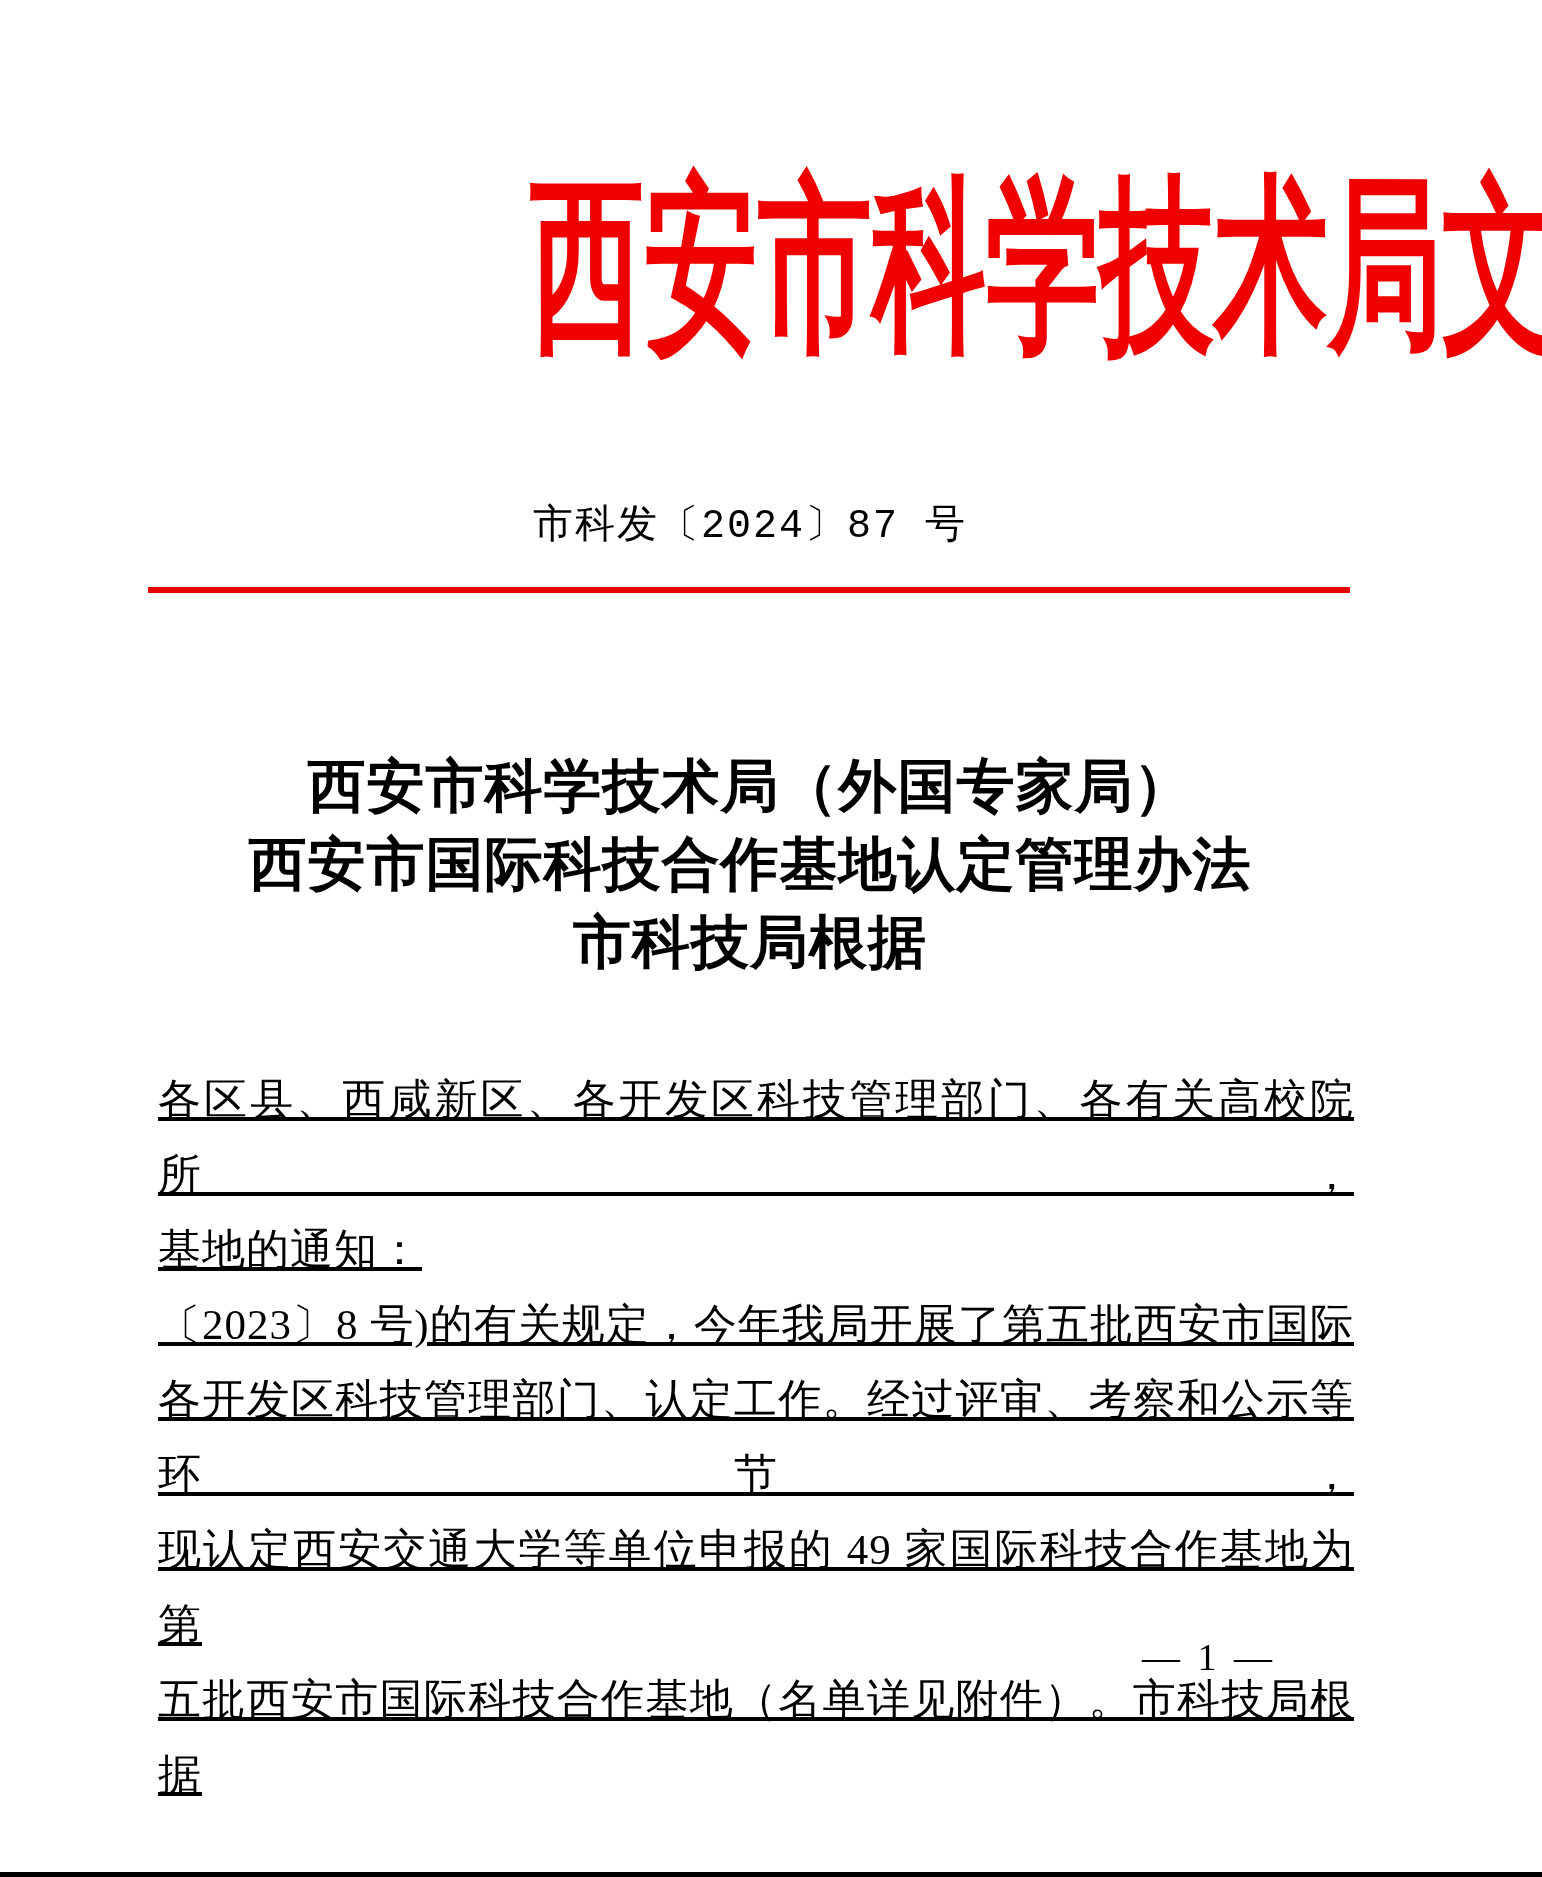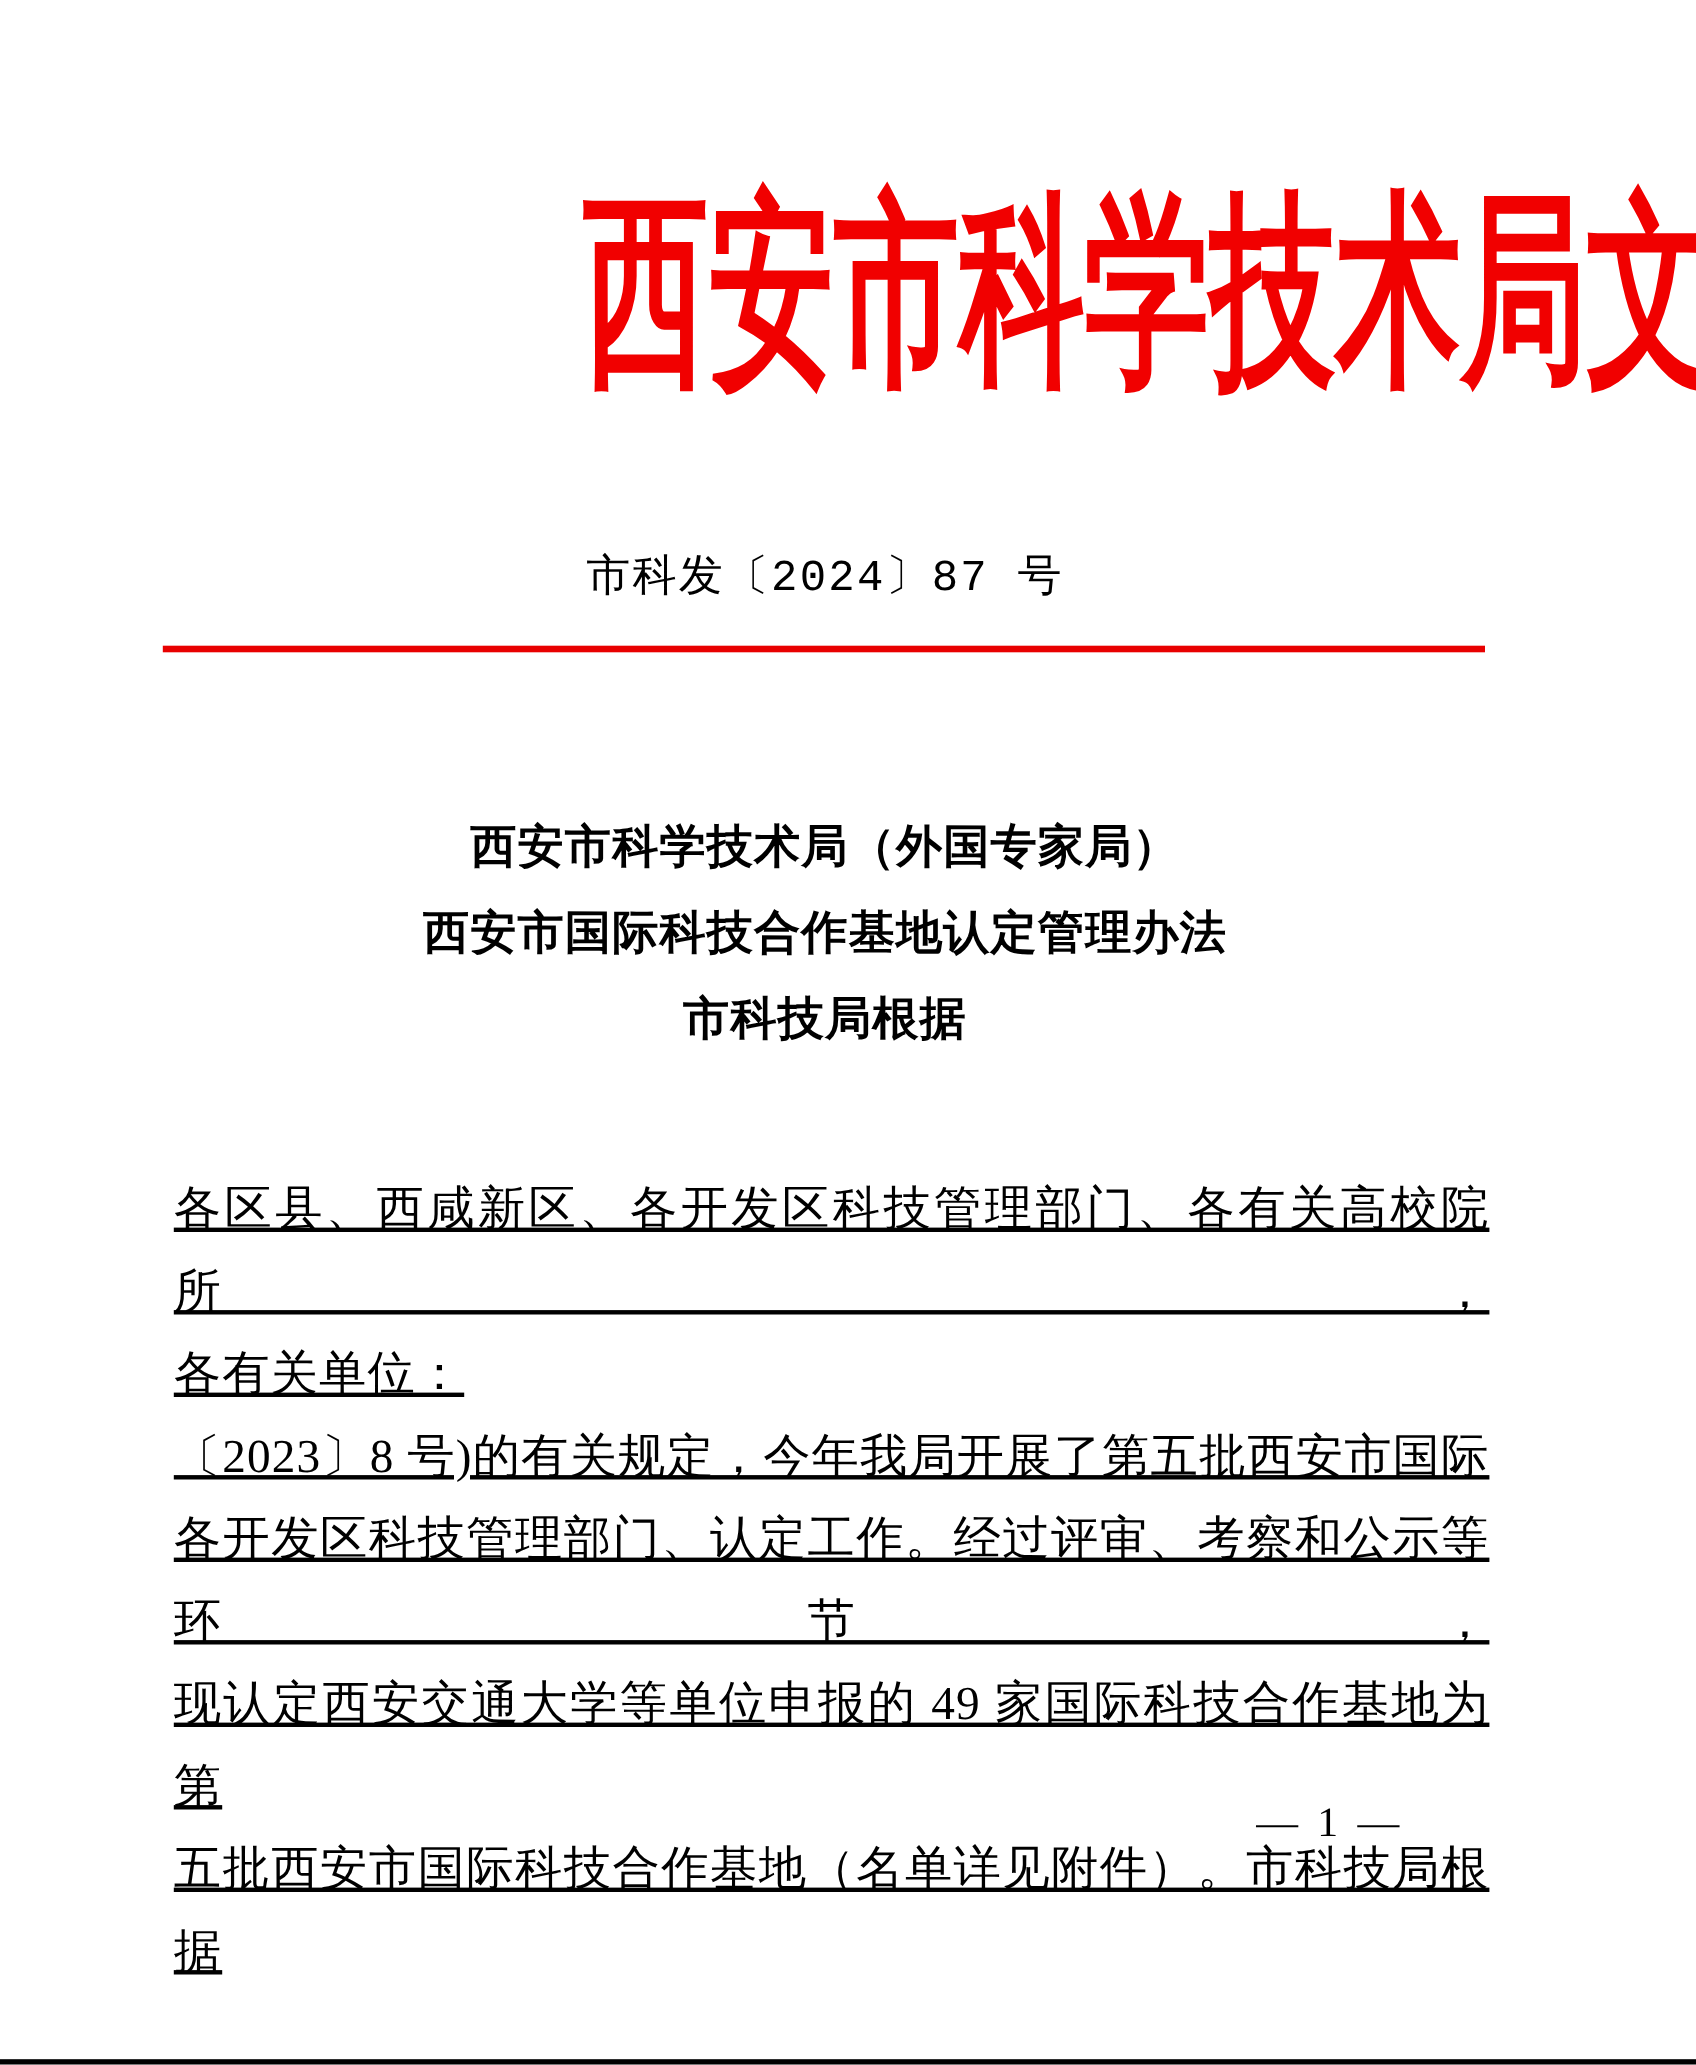--- a/index.html
+++ b/index.html
@@ -44,23 +44,23 @@
   
   .red-rule {
     position: absolute;
     top: 587px; left: 148px;
     width: 1202px; height: 6px;
     background: #e80000;
   }
   
   .subject {
     position: absolute;
-    top: 732px; left: 150px; width: 1200px;
+    top: 748px; left: 150px; width: 1200px;
     text-align: center;
-    font-size: 42px;
+    font-size: 58px;
     line-height: 78px;
     font-weight: bold;
     letter-spacing: 1px;
   }
   
   .body-text {
     position: absolute;
     top: 1062px; left: 158px; width: 1196px;
     font-size: 43px;
     line-height: 75px;
@@ -100,21 +100,21 @@
   <div class="red-rule" style="background-color: rgb(232, 0, 0);"></div>
 
   <div class="subject">
     <div>西安市科学技术局（外国专家局）</div>
     <div>西安市国际科技合作基地认定管理办法</div>
     <div>市科技局根据</div>
   </div>
 
   <div class="body-text">
     <div class="bl fill">各区县、西咸新区、各开发区科技管理部门、各有关高校院所，</div>
-    <div class="bl">各有关单位：</div>
+    <div class="bl">基地的通知：</div>
     <div class="bl fill">〔2023〕8 号)的有关规定，今年我局开展了第五批西安市国际</div>
     <div class="bl fill">各开发区科技管理部门、认定工作。经过评审、考察和公示等环节，</div>
     <div class="bl fill">现认定西安交通大学等单位申报的 49 家国际科技合作基地为第</div>
     <div class="bl fill">五批西安市国际科技合作基地（名单详见附件）。市科技局根据</div>
   </div>
 
   <div class="page-num">— 1 —</div>
 
   <div class="scan-edge"></div>
 

